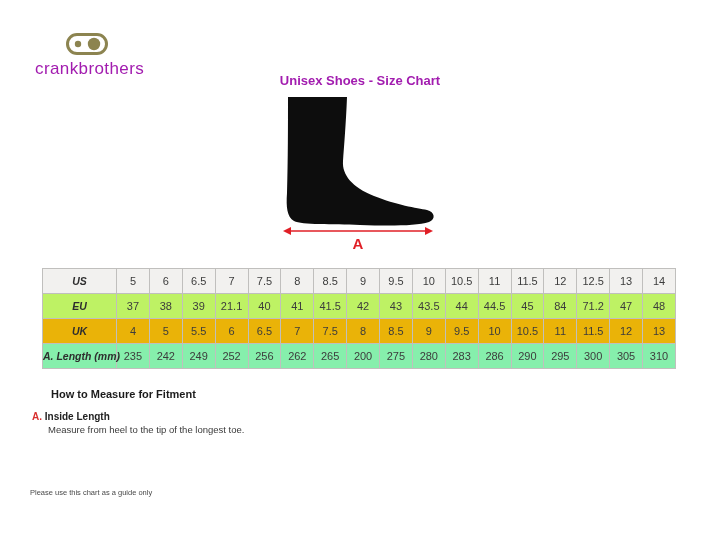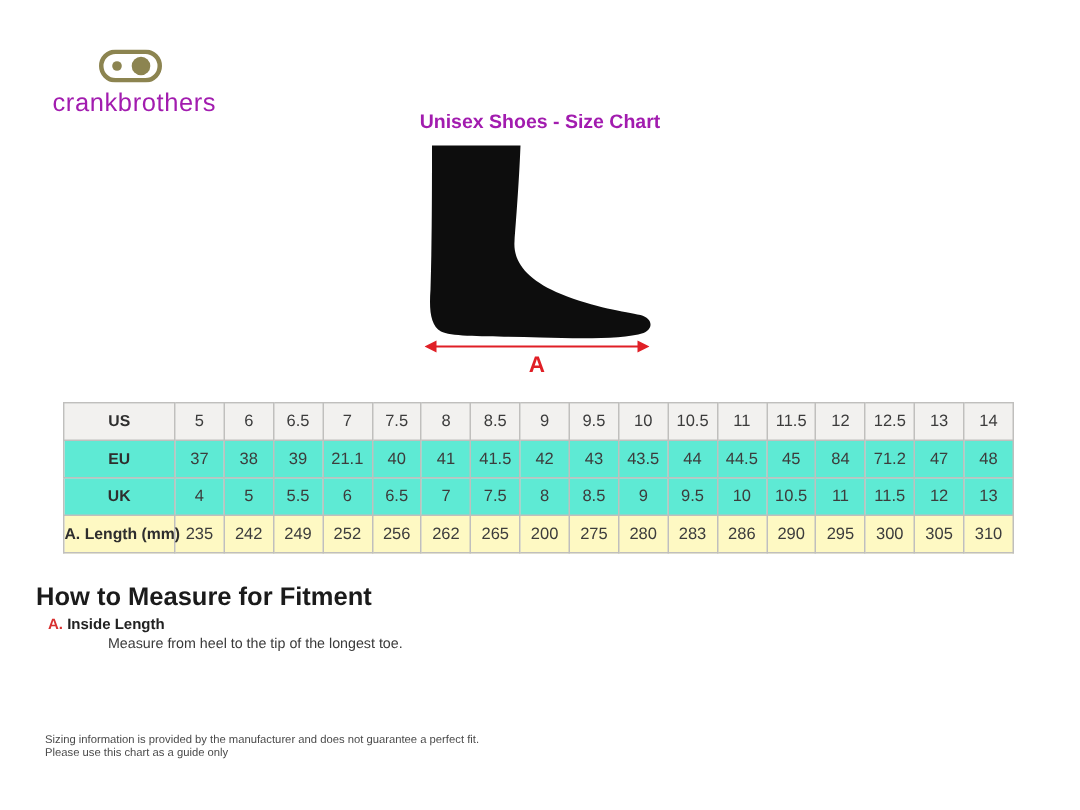--- a/index.html
+++ b/index.html
@@ -33,39 +33,39 @@
     position: absolute; left: 42px; top: 268px; width: 634px;
     border-collapse: collapse; table-layout: fixed;
   }
   .size-table th, .size-table td {
     border: 1px solid #c0bfbd;
     height: 24px; padding: 0;
     text-align: center; vertical-align: middle;
     color: #3c3c3c; font-size: 11px;
   }
   .size-table th {
-    width: 73px; font-weight: bold; font-size: 10.5px; white-space: nowrap; color: #2e2e2e;
+    width: 73px; font-weight: bold; font-size: 10.5px; white-space: nowrap; color: #2e2e2e; font-style: italic;
   }
   .size-table tr:nth-child(1) { background: #f2f1ef; }
-  .size-table tr:nth-child(2) { background: #5eead4; }
-  .size-table tr:nth-child(3) { background: #5eead4; }
-  .size-table tr:nth-child(4) { background: #fef9c3; }
+  .size-table tr:nth-child(2) { background: #bef264; }
+  .size-table tr:nth-child(3) { background: #eab308; }
+  .size-table tr:nth-child(4) { background: #86efac; }
   
   .measure-heading {
-    position: absolute; left: 24px; top: 388px;
-    font-size: 17px; font-weight: bold; color: #1b1b1b;
+    position: absolute; left: 51px; top: 388px;
+    font-size: 11px; font-weight: bold; color: #1b1b1b;
   }
   .measure-item-title {
     position: absolute; left: 32px; top: 411px;
     font-size: 10px; font-weight: bold; color: #222222;
   }
   .measure-item-title .red-letter { color: #d8302f; }
   .measure-item-desc {
     position: absolute; left: 48px; top: 424px;
-    font-size: 9.5px; color: #3a3a3a; margin-left: 24px;
+    font-size: 9.5px; color: #3a3a3a;
   }
   
   .disclaimer {
     position: absolute; left: 30px; top: 488px;
     font-size: 7.5px; color: #4a4a4a; line-height: 9px;
   }
 </style>
 </head>
 <body>
 
@@ -178,15 +178,14 @@
 </table>
 
 <div class="measure-heading">How to Measure for Fitment</div>
 <div class="measure-item-title">
   <span class="red-letter">A.</span>
   <span>Inside Length</span>
 </div>
 <div class="measure-item-desc">Measure from heel to the tip of the longest toe.</div>
 
 <div class="disclaimer">
-  <div>Sizing information is provided by the manufacturer and does not guarantee a perfect fit.</div>
   <div>Please use this chart as a guide only</div>
 </div>
 
 </body></html>

